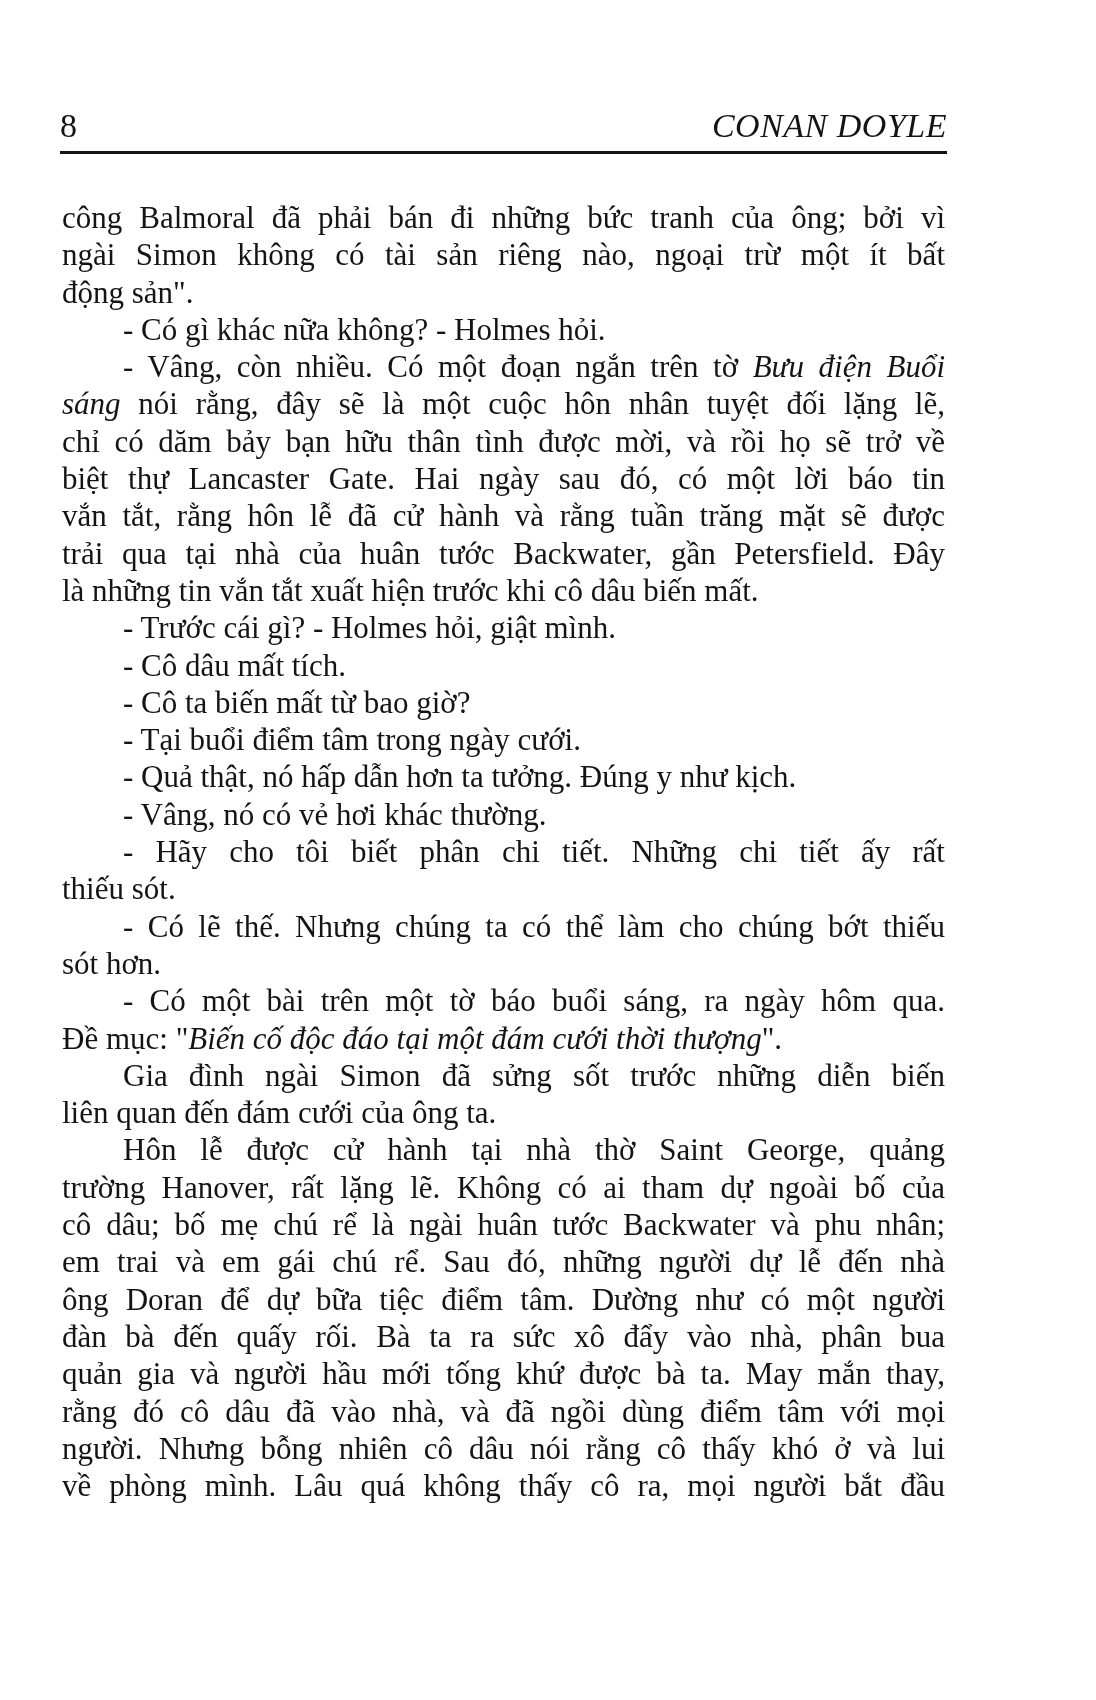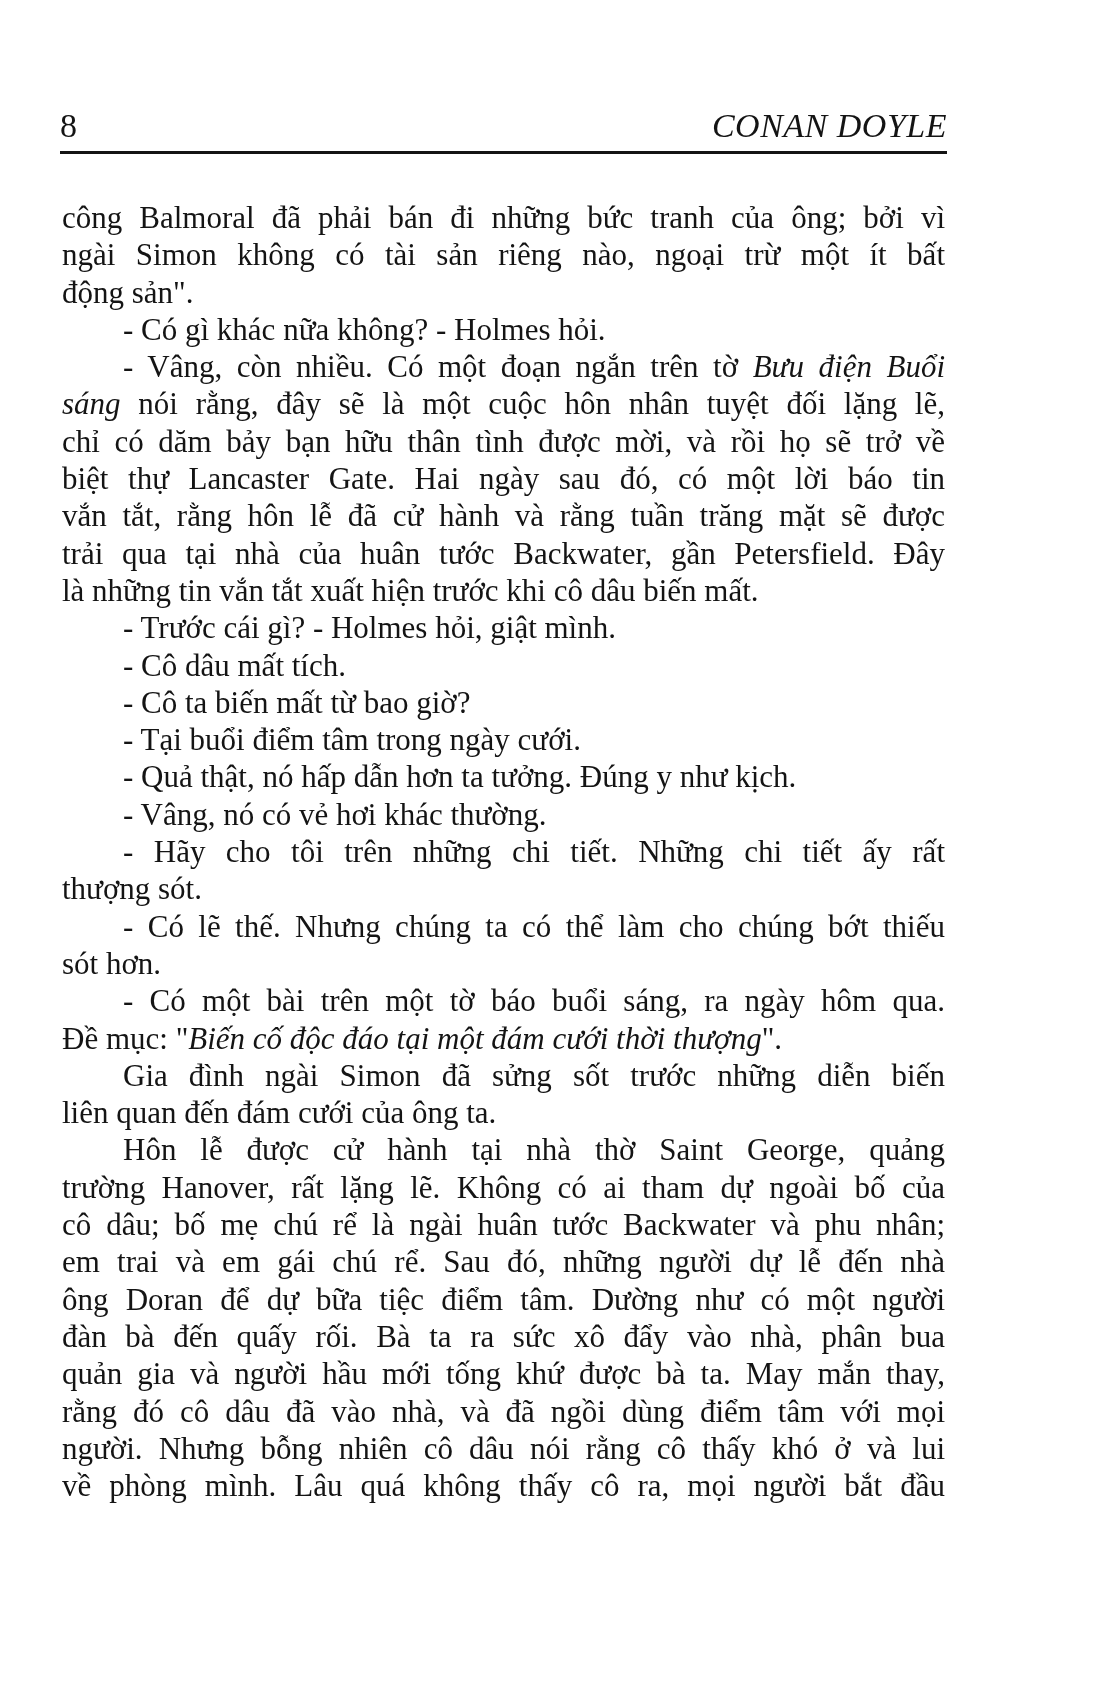--- a/index.html
+++ b/index.html
@@ -55,22 +55,22 @@
       <div class="line jf"><span>biệt thự Lancaster Gate. Hai ngày sau đó, có một lời báo tin</span></div>
       <div class="line jf"><span>vắn tắt, rằng hôn lễ đã cử hành và rằng tuần trăng mặt sẽ được</span></div>
       <div class="line jf"><span>trải qua tại nhà của huân tước Backwater, gần Petersfield. Đây</span></div>
       <div class="line"><span>là những tin vắn tắt xuất hiện trước khi cô dâu biến mất.</span></div>
       <div class="line ind"><span>- Trước cái gì? - Holmes hỏi, giật mình.</span></div>
       <div class="line ind"><span>- Cô dâu mất tích.</span></div>
       <div class="line ind"><span>- Cô ta biến mất từ bao giờ?</span></div>
       <div class="line ind"><span>- Tại buổi điểm tâm trong ngày cưới.</span></div>
       <div class="line ind"><span>- Quả thật, nó hấp dẫn hơn ta tưởng. Đúng y như kịch.</span></div>
       <div class="line ind"><span>- Vâng, nó có vẻ hơi khác thường.</span></div>
-      <div class="line jf ind"><span>- Hãy cho tôi trên những chi tiết. Những chi tiết ấy rất</span></div>
-      <div class="line"><span>thượng sót.</span></div>
+      <div class="line jf ind"><span>- Hãy cho tôi biết phân chi tiết. Những chi tiết ấy rất</span></div>
+      <div class="line"><span>thiếu sót.</span></div>
       <div class="line jf ind"><span>- Có lẽ thế. Nhưng chúng ta có thể làm cho chúng bớt thiếu</span></div>
       <div class="line"><span>sót hơn.</span></div>
       <div class="line jf ind"><span>- Có một bài trên một tờ báo buổi sáng, ra ngày hôm qua.</span></div>
       <div class="line"><span>Đề mục: "</span><span class="it">Biến cố độc đáo tại một đám cưới thời thượng</span><span>".</span></div>
       <div class="line jf ind"><span>Gia đình ngài Simon đã sửng sốt trước những diễn biến</span></div>
       <div class="line"><span>liên quan đến đám cưới của ông ta.</span></div>
       <div class="line jf ind"><span>Hôn lễ được cử hành tại nhà thờ Saint George, quảng</span></div>
       <div class="line jf"><span>trường Hanover, rất lặng lẽ. Không có ai tham dự ngoài bố của</span></div>
       <div class="line jf"><span>cô dâu; bố mẹ chú rể là ngài huân tước Backwater và phu nhân;</span></div>
       <div class="line jf"><span>em trai và em gái chú rể. Sau đó, những người dự lễ đến nhà</span></div>

